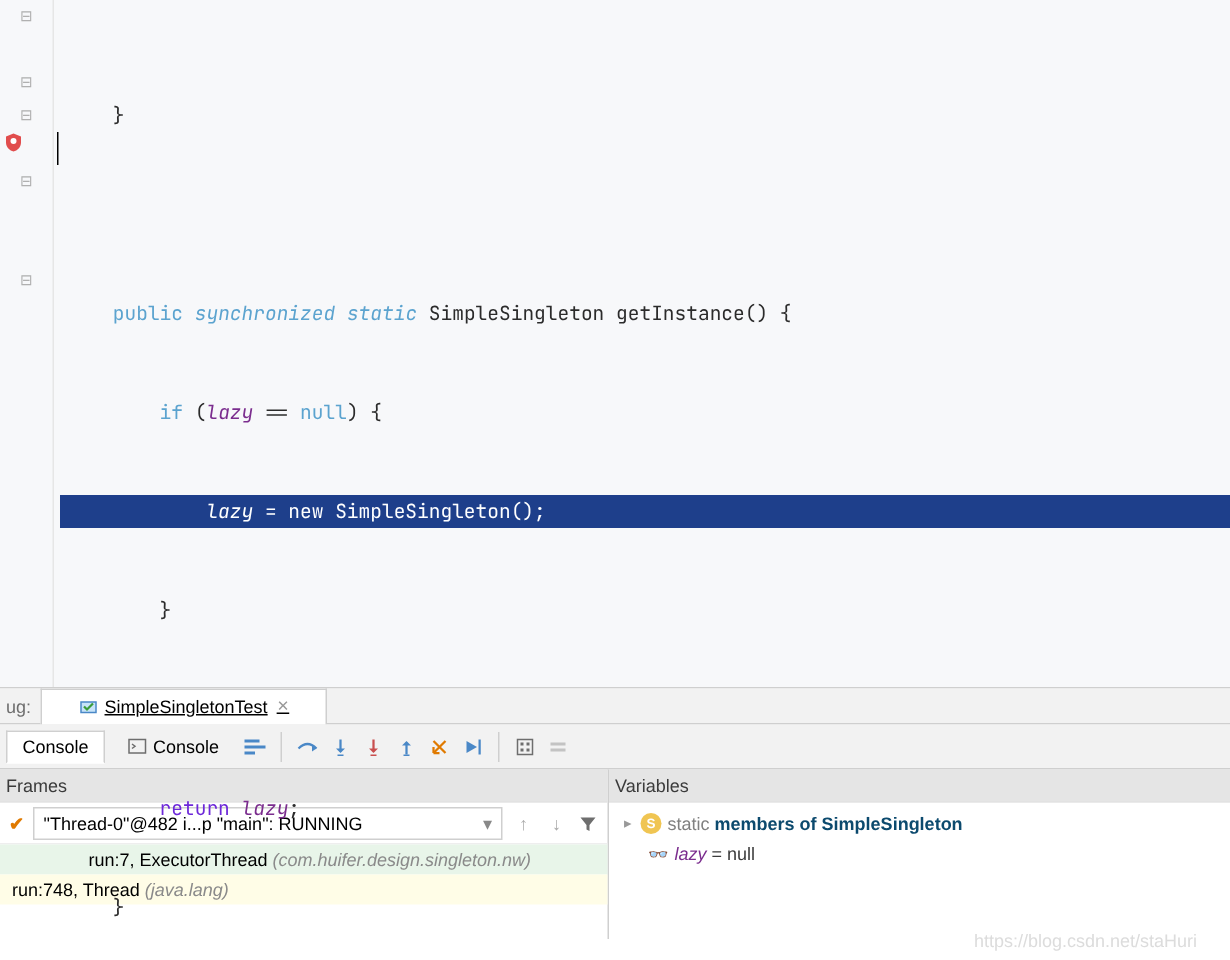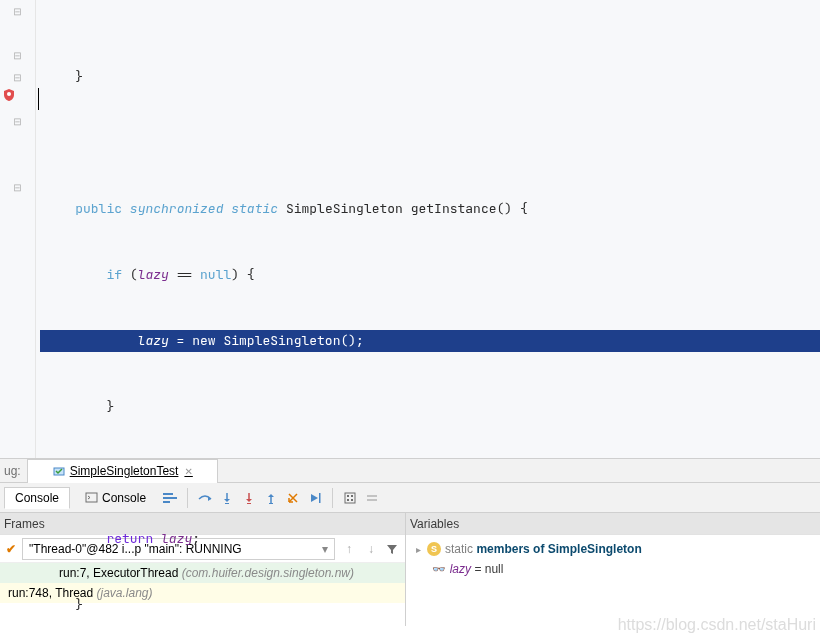--- a/index.html
+++ b/index.html
@@ -53,21 +53,21 @@
   .stack-row.sel .stack-pkg { color: #cdd8ef; }
   .vars-pane { flex: 1; display: flex; flex-direction: column; }
   .vars-body { padding: 4px 6px; font-size: 12px; color: #3b3b3b; }
   .var-row { height: 20px; display: flex; align-items: center; gap: 4px; padding-left: 4px; }
   .tri { color: #999; font-size: 10px; margin-right: 2px; }
   .badge-s { width: 14px; height: 14px; border-radius: 50%; background: #f0c552; color: #fff; font-size: 9px; font-weight: bold; display: flex; align-items: center; justify-content: center; }
   .glasses { color: #888; font-size: 11px; }
   .var-static { color: #808080; }
   .var-name-lazy { color: #7b2d8e; font-style: italic; }
   .var-val { color: #3b3b3b; }
-  .watermark { position: absolute; right: 4px; bottom: 6px; color: #dcdcdc; font-size: 16px; }
+  .watermark { position: absolute; right: 22px; bottom: 6px; color: #dcdcdc; font-size: 12px; }
   .checkmark { color: #e07a00; font-weight: bold; }
   .funnel { width: 14px; height: 14px; }
 </style>
 </head>
 <body>
 
 <div class="editor-area">
   <div class="gutter">
     <div class="gutter-row">
         <span class="fold-icon">⊟</span>

